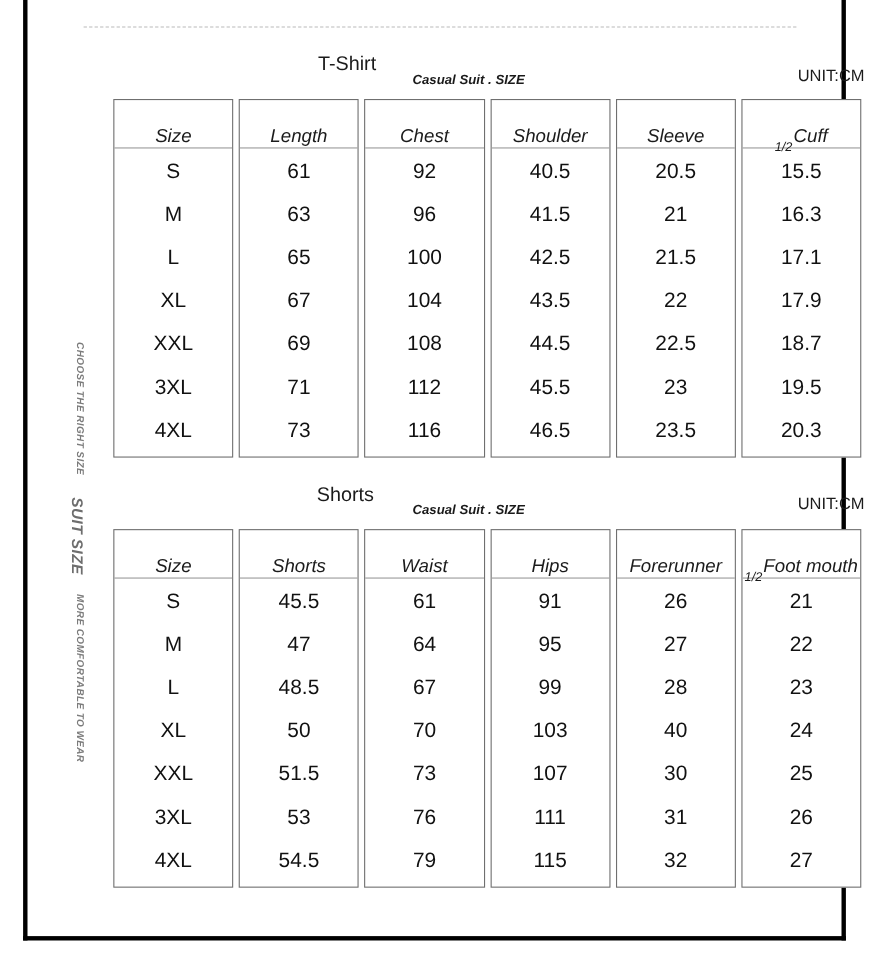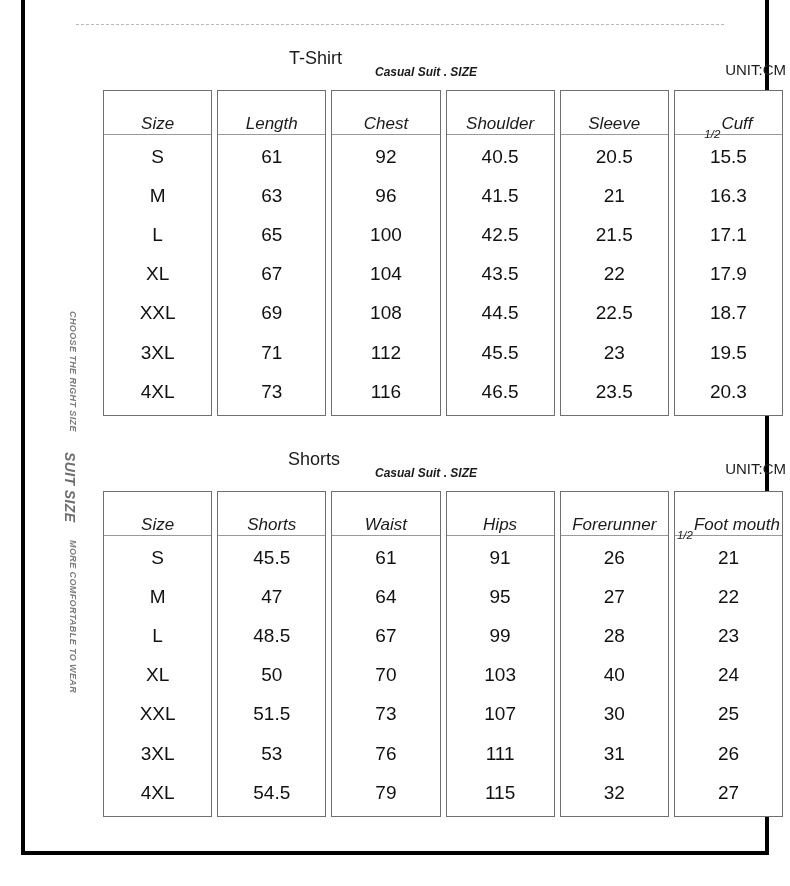--- a/index.html
+++ b/index.html
@@ -68,21 +68,21 @@
     font-size: 9px;
   }
 
   
   .table-block {
     position: absolute;
     left: 103px;
     width: 680px;
   }
   #tshirt-block { top: 48px; }
-  #shorts-block { top: 449px; }
+  #shorts-block { top: 439px; }
 
   .block-heading {
     position: relative;
     height: 42px;
   }
   .block-title {
     position: absolute;
     left: 186px;
     top: 0px;
     font-size: 18px;

